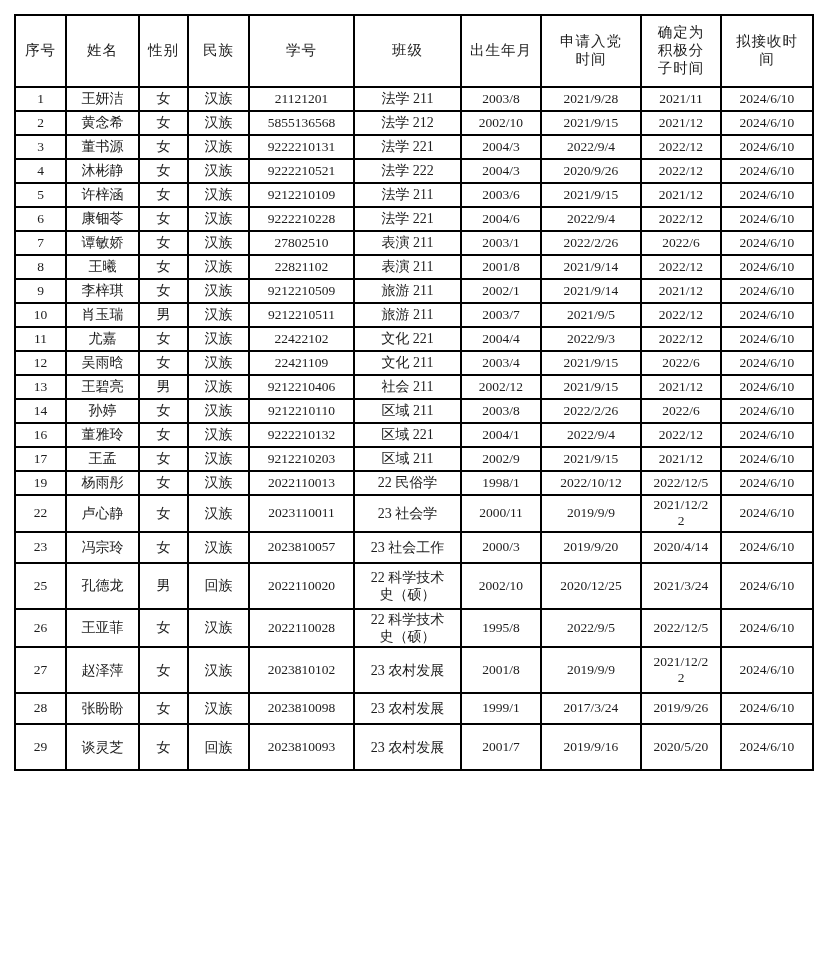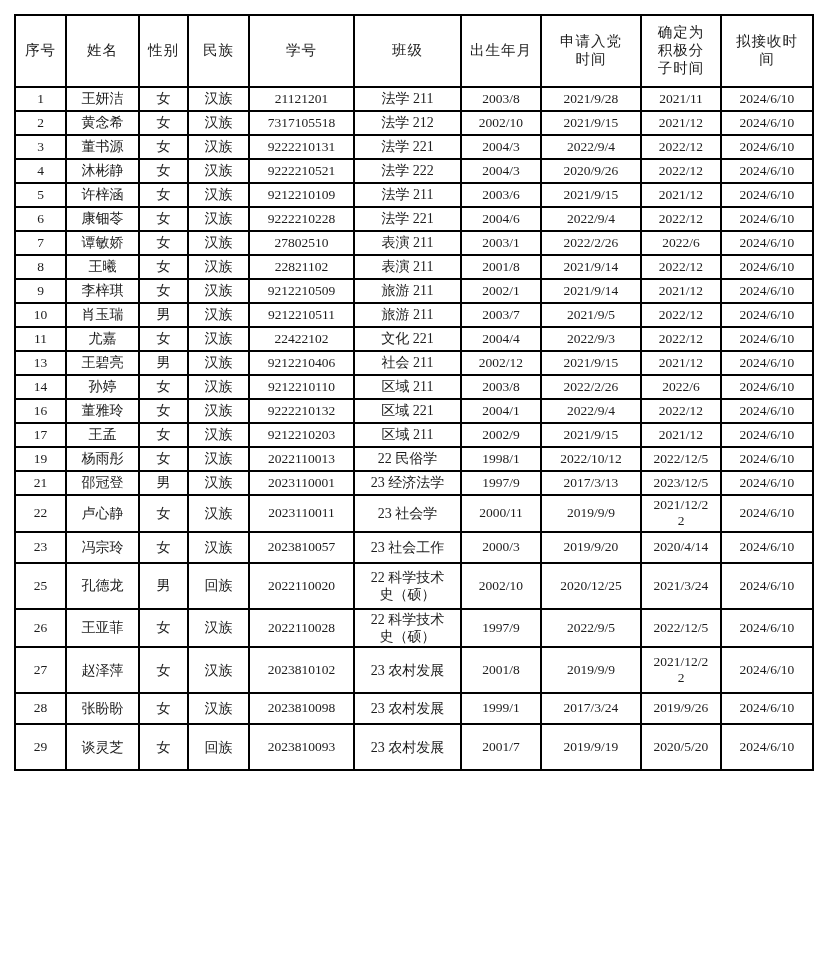--- a/index.html
+++ b/index.html
@@ -98,21 +98,21 @@
           <td class="num">2003/8</td>
           <td class="num">2021/9/28</td>
           <td class="num">2021/11</td>
           <td class="num">2024/6/10</td>
         </tr>
         <tr>
           <td class="num">2</td>
           <td>黄念希</td>
           <td>女</td>
           <td>汉族</td>
-          <td class="num">7317105518</td>
+          <td class="num">5855136568</td>
           <td>法学 212</td>
           <td class="num">2002/10</td>
           <td class="num">2021/9/15</td>
           <td class="num">2021/12</td>
           <td class="num">2024/6/10</td>
         </tr>
         <tr>
           <td class="num">3</td>
           <td>董书源</td>
           <td>女</td>
@@ -214,20 +214,32 @@
           <td>女</td>
           <td>汉族</td>
           <td class="num">22422102</td>
           <td>文化 221</td>
           <td class="num">2004/4</td>
           <td class="num">2022/9/3</td>
           <td class="num">2022/12</td>
           <td class="num">2024/6/10</td>
         </tr>
         <tr>
+          <td class="num">12</td>
+          <td>吴雨晗</td>
+          <td>女</td>
+          <td>汉族</td>
+          <td class="num">22421109</td>
+          <td>文化 211</td>
+          <td class="num">2003/4</td>
+          <td class="num">2021/9/15</td>
+          <td class="num">2022/6</td>
+          <td class="num">2024/6/10</td>
+        </tr>
+        <tr>
           <td class="num">13</td>
           <td>王碧亮</td>
           <td>男</td>
           <td>汉族</td>
           <td class="num">9212210406</td>
           <td>社会 211</td>
           <td class="num">2002/12</td>
           <td class="num">2021/9/15</td>
           <td class="num">2021/12</td>
           <td class="num">2024/6/10</td>
@@ -271,32 +283,20 @@
         <tr>
           <td class="num">19</td>
           <td>杨雨彤</td>
           <td>女</td>
           <td>汉族</td>
           <td class="num">2022110013</td>
           <td>22 民俗学</td>
           <td class="num">1998/1</td>
           <td class="num">2022/10/12</td>
           <td class="num">2022/12/5</td>
-          <td class="num">2024/6/10</td>
-        </tr>
-        <tr>
-          <td class="num">21</td>
-          <td>邵冠登</td>
-          <td>男</td>
-          <td>汉族</td>
-          <td class="num">2023110001</td>
-          <td>23 经济法学</td>
-          <td class="num">1997/9</td>
-          <td class="num">2017/3/13</td>
-          <td class="num">2023/12/5</td>
           <td class="num">2024/6/10</td>
         </tr>
         <tr>
           <td class="num">22</td>
           <td>卢心静</td>
           <td>女</td>
           <td>汉族</td>
           <td class="num">2023110011</td>
           <td>23 社会学</td>
           <td class="num">2000/11</td>
@@ -331,21 +331,21 @@
           <td class="num">2024/6/10</td>
         </tr>
         <tr>
           <td class="num">26</td>
           <td>王亚菲</td>
           <td>女</td>
           <td>汉族</td>
           <td class="num">2022110028</td>
           <td>22 科学技术
 史（硕）</td>
-          <td class="num">1997/9</td>
+          <td class="num">1995/8</td>
           <td class="num">2022/9/5</td>
           <td class="num">2022/12/5</td>
           <td class="num">2024/6/10</td>
         </tr>
         <tr>
           <td class="num">27</td>
           <td>赵泽萍</td>
           <td>女</td>
           <td>汉族</td>
           <td class="num">2023810102</td>
@@ -369,19 +369,19 @@
           <td class="num">2024/6/10</td>
         </tr>
         <tr>
           <td class="num">29</td>
           <td>谈灵芝</td>
           <td>女</td>
           <td>回族</td>
           <td class="num">2023810093</td>
           <td>23 农村发展</td>
           <td class="num">2001/7</td>
-          <td class="num">2019/9/19</td>
+          <td class="num">2019/9/16</td>
           <td class="num">2020/5/20</td>
           <td class="num">2024/6/10</td>
         </tr>
       </tbody>
   </table>
 </div>
 
 </body></html>

